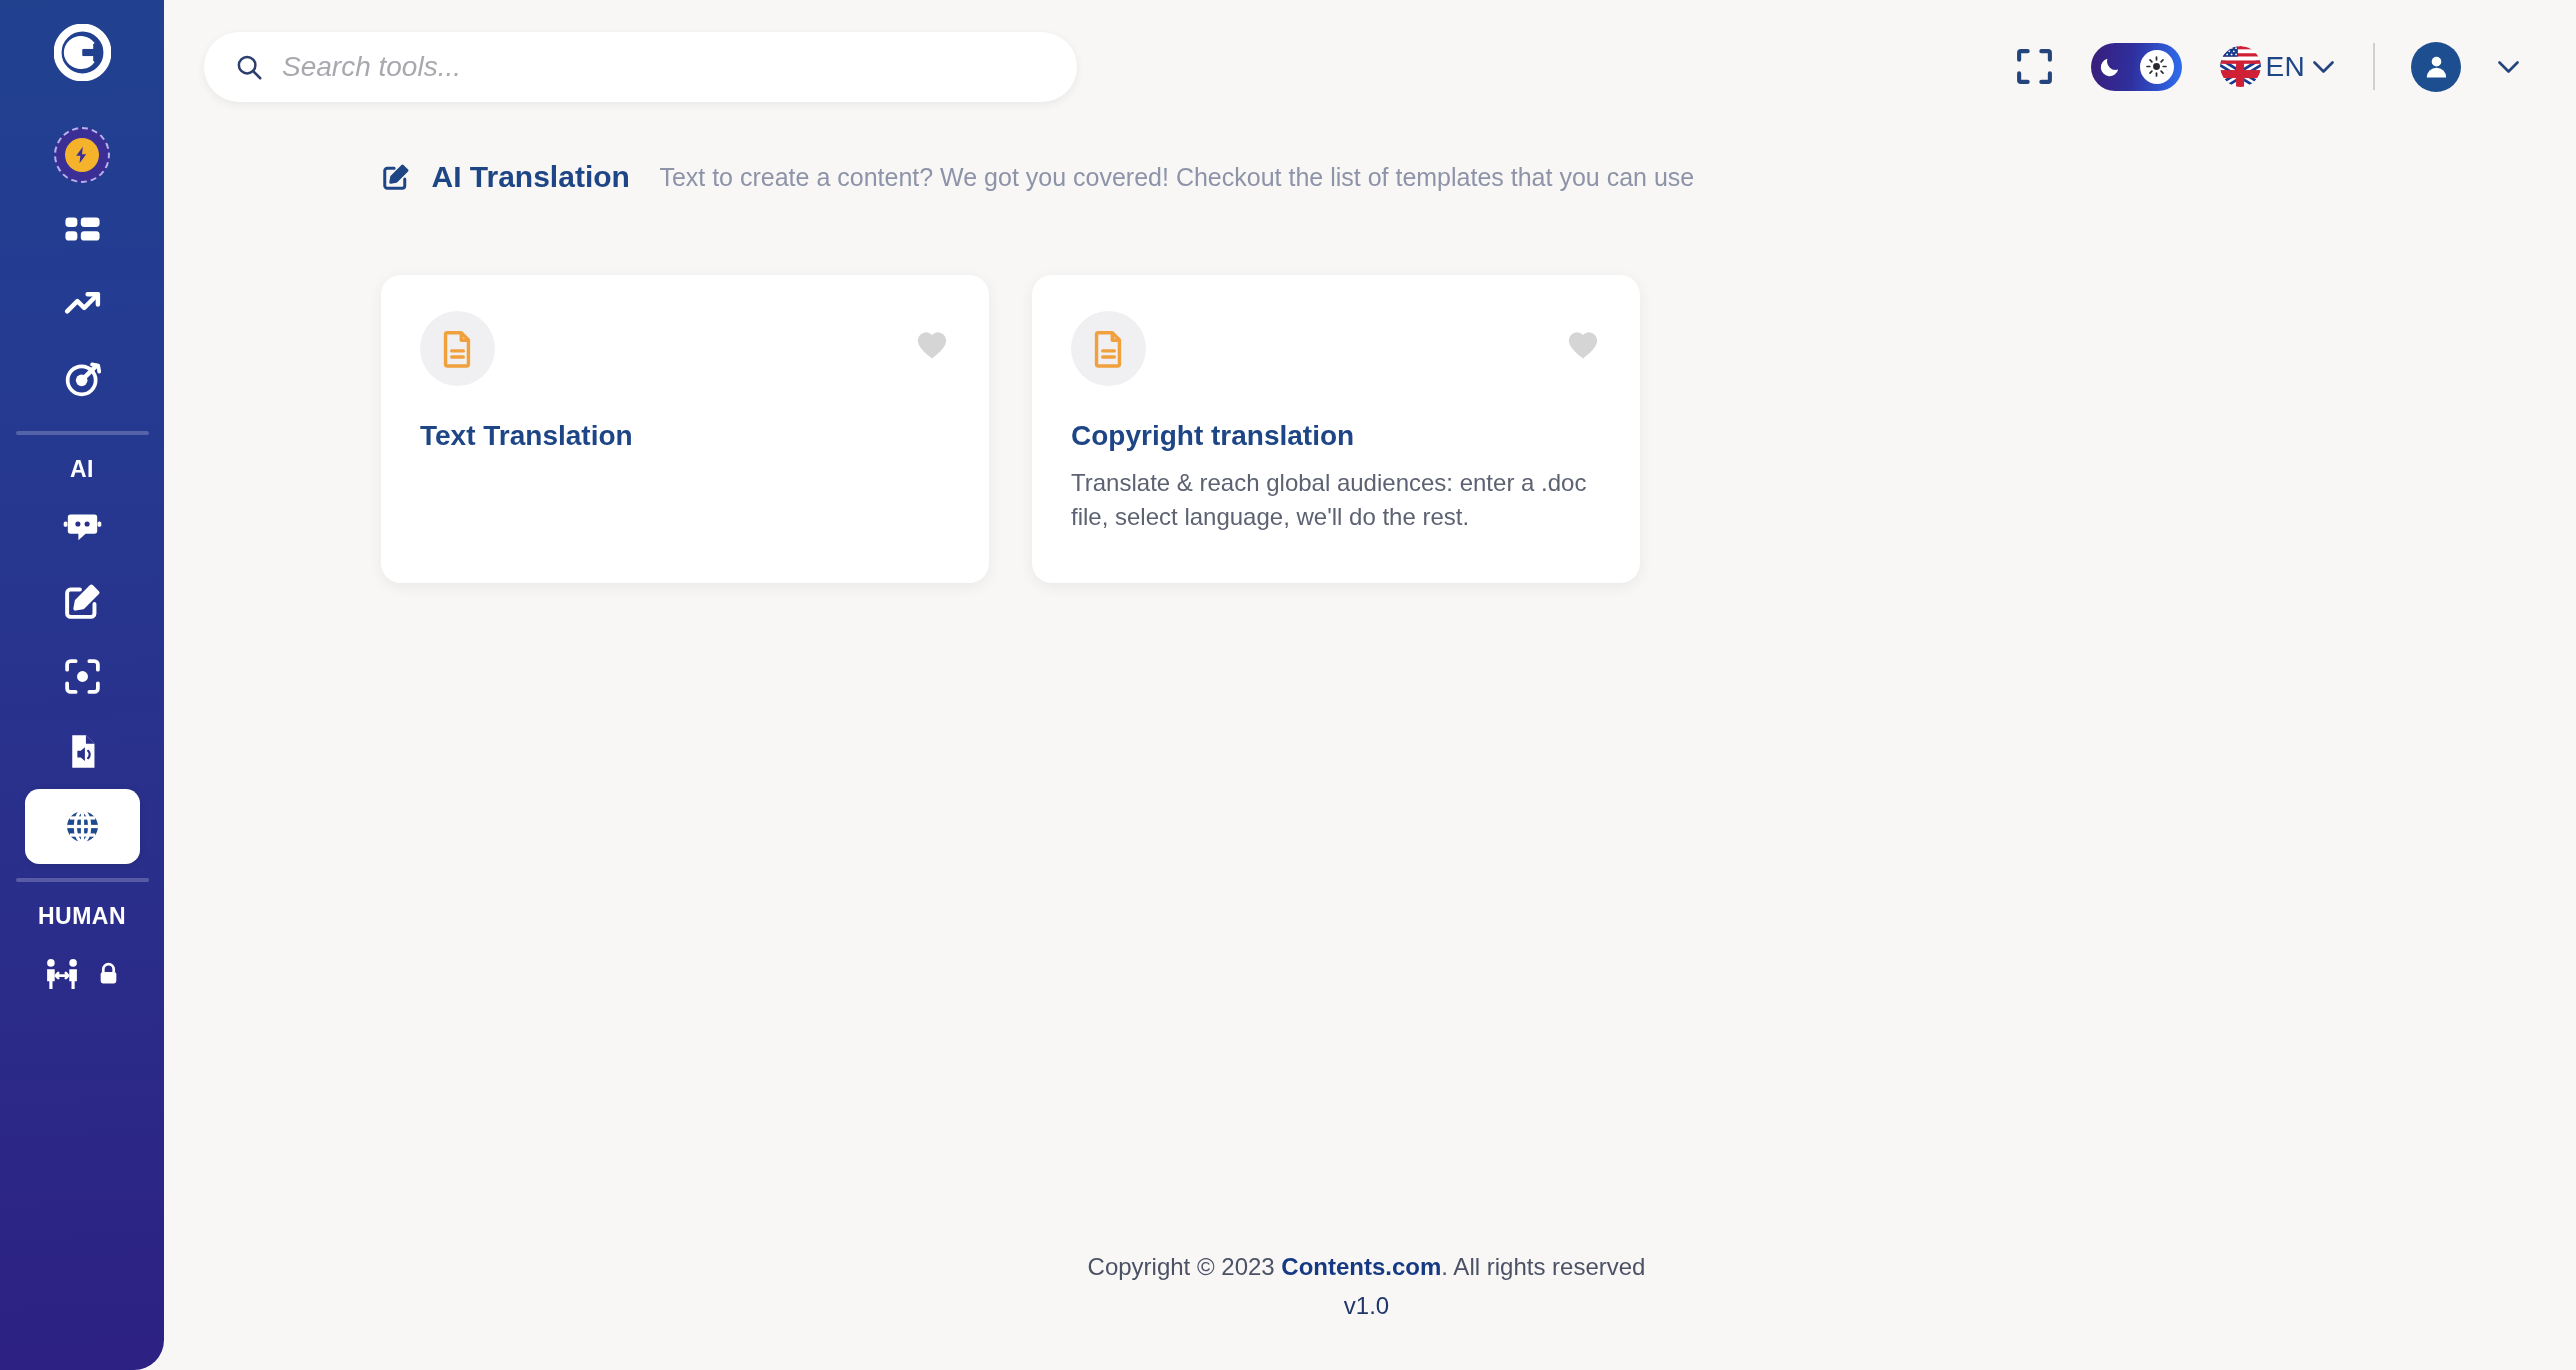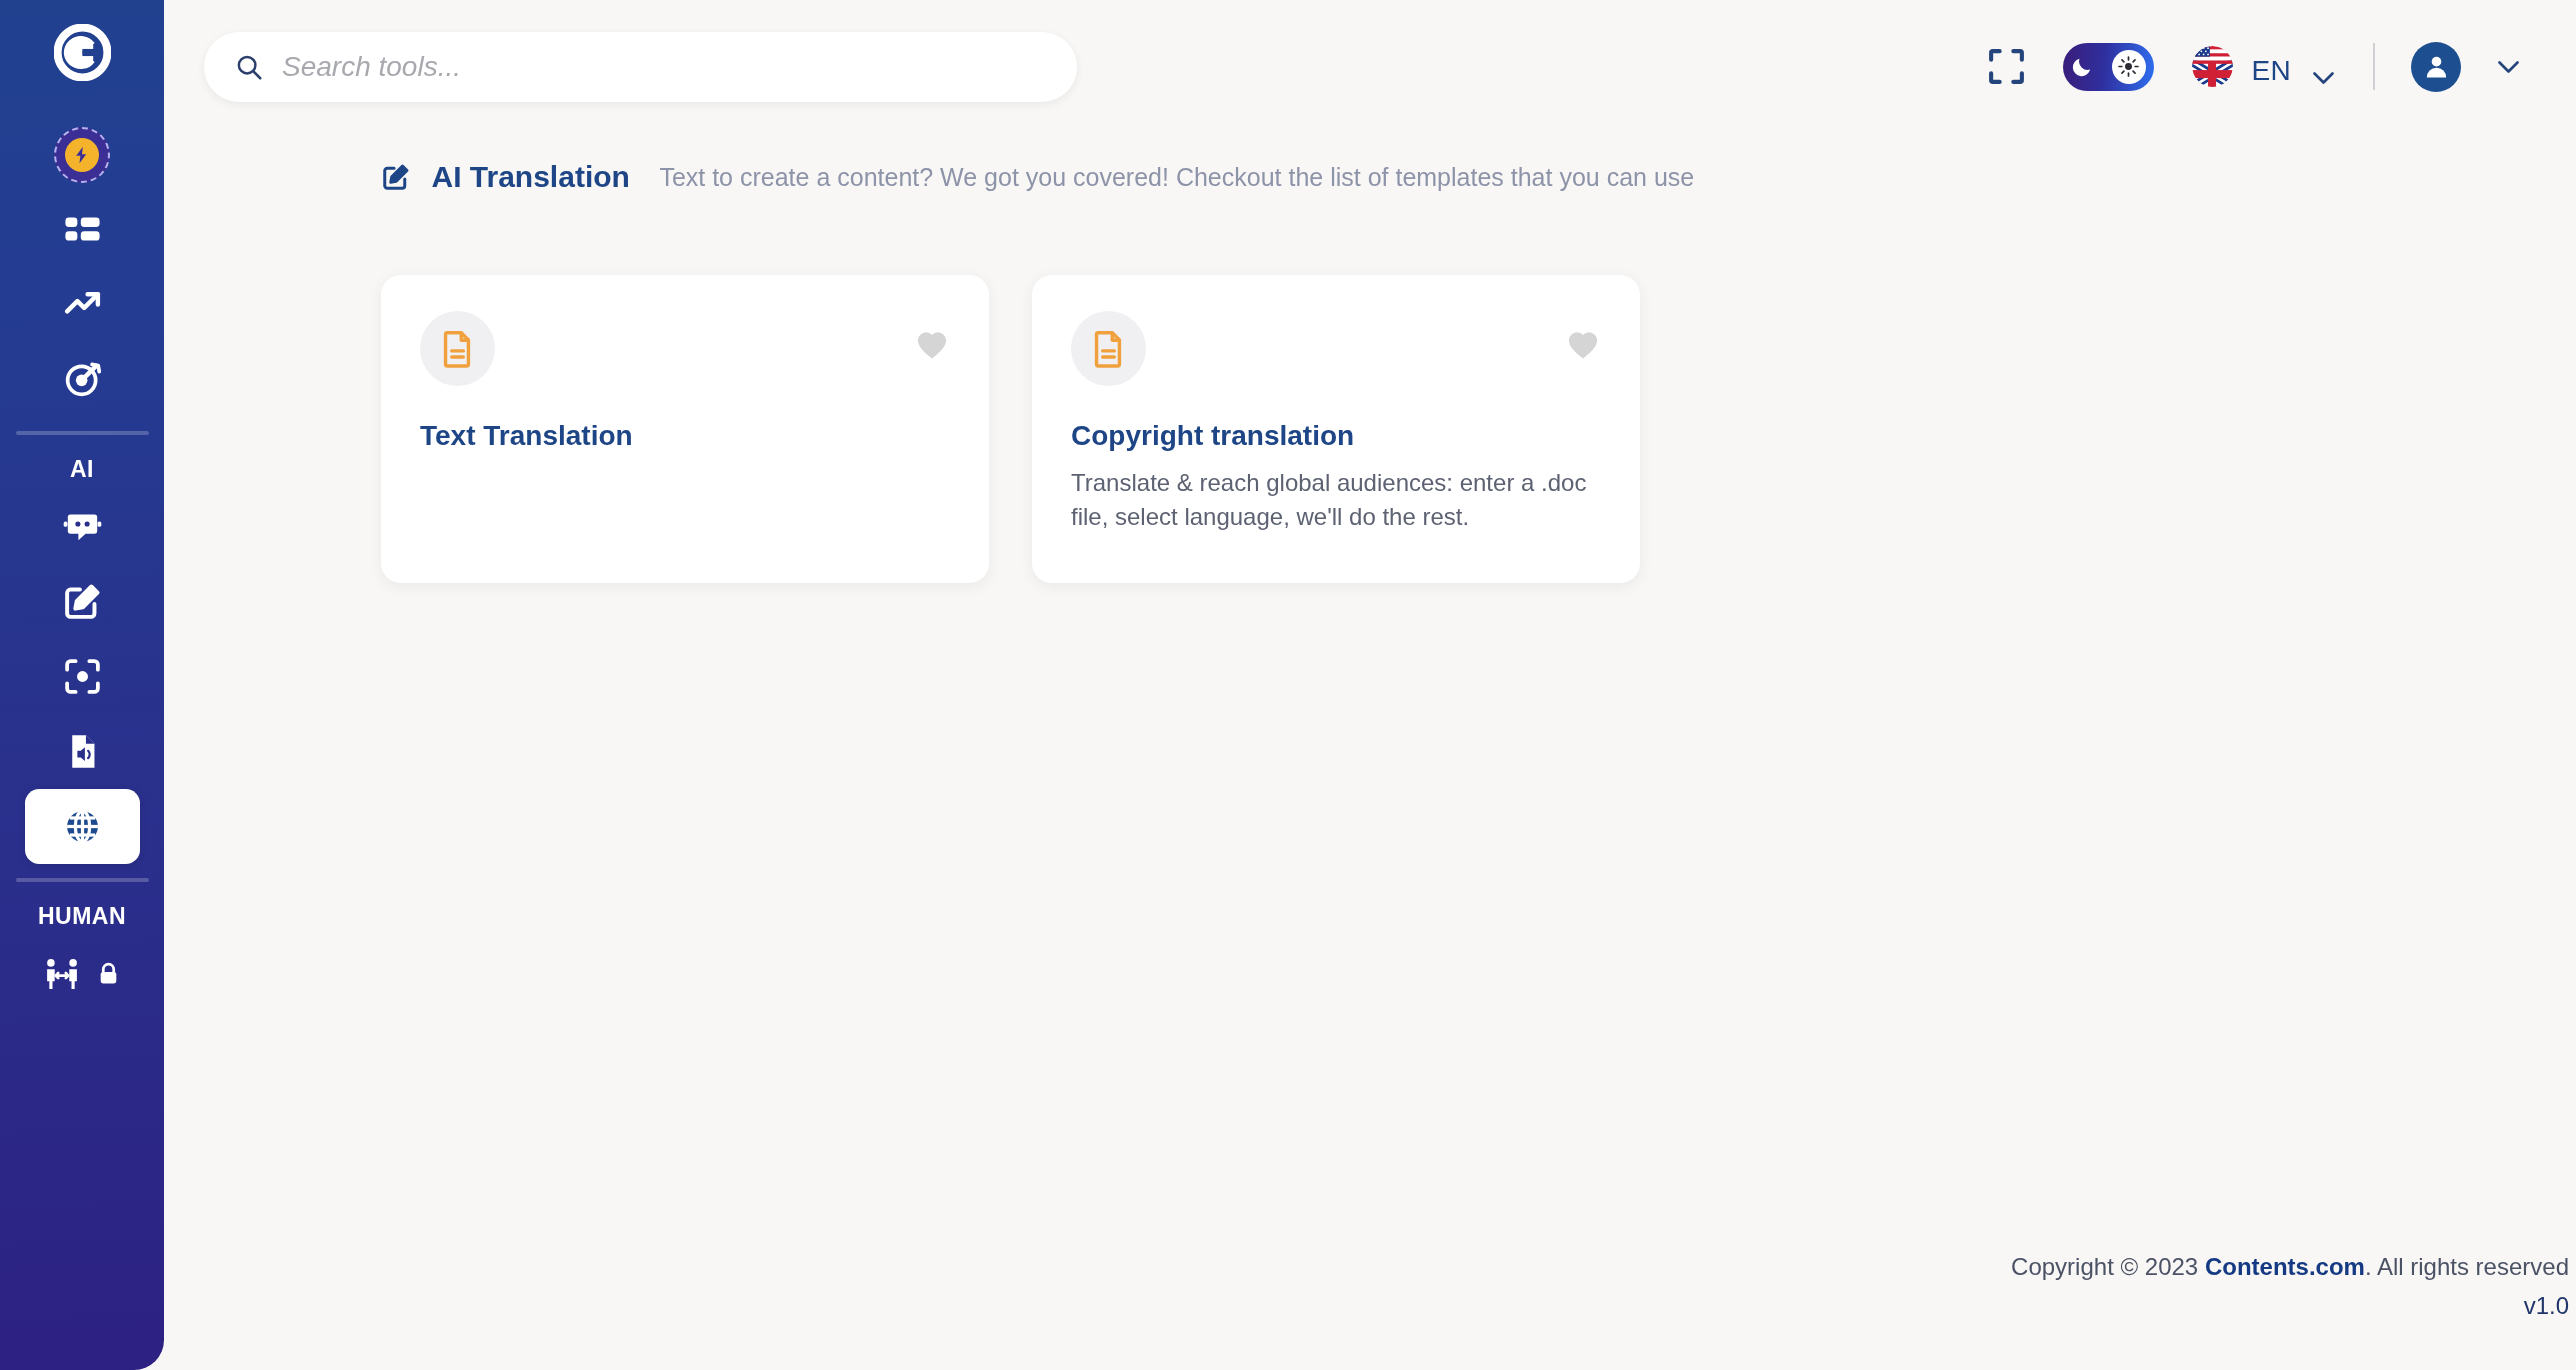--- a/index.html
+++ b/index.html
@@ -72,21 +72,21 @@
   .fullscreen-btn { width: 41px; height:41px; margin-right: 36px; }
   .theme-toggle {
     width: 91px; height: 48px; border-radius: 27px;
     background: linear-gradient(95deg, #3a1d7a 0%, #2f2f9e 45%, #2f6ff0 100%);
     display:flex; align-items:center; justify-content:space-between;
     padding: 0 8px; cursor:pointer; margin-right: 38px;
   }
   .toggle-moon { width: 23px; height: 23px; }
   .toggle-knob { width: 34px; height:34px; border-radius:50%; background:#fff;
      display:flex; align-items:center; justify-content:center; }
-  .lang-group { display:flex; align-items:flex-end; gap: 19px; cursor:pointer; margin-right: 36px; }
+  .lang-group { display:flex; align-items:center; gap: 5px; cursor:pointer; margin-right: 36px; }
   .flag { width: 41px; height: 41px; border-radius: 50%; overflow:hidden; position:relative; }
   .lang-code { font-size: 28px; color:#1e4585; font-weight: 400; letter-spacing:0.4px; }
   .chev { width: 27px; height: 18px; }
   .vdivider { width: 1.8px; height: 47px; background: #cfd0d4; margin-right: 36px; }
   .avatar { width: 50px; height:50px; border-radius:50%; background:#1d4e8f;
      display:flex; align-items:center; justify-content:center; cursor:pointer; margin-right: 34px; }
   .avatar svg { width: 29px; height:29px; }
 
   
   .page-head { display:flex; align-items:center; padding: 27px 0 0 217px; gap: 8px; }
@@ -107,21 +107,21 @@
     display:flex; align-items:center; justify-content:center;
   }
   .card-badge svg { width: 41px; height:41px; }
   .heart { width: 36px; height: 34px; margin-top: 16px; cursor:pointer; }
   .card-title { font-size: 28px; font-weight: 700; color:#1e4585; margin-top: 34px; }
   .card-desc { font-size: 24px; line-height: 1.42; color:#5d6272; margin-top: 14.3px; }
 
   
   .footer {
     position: absolute; left: 0; right: 7px; bottom: 50px;
-    text-align: right;
+    text-align: center;
   }
   .foot-line { font-size: 24px; color:#4c5266; }
   .foot-line b { color:#153a83; font-weight: 700; }
   .foot-ver { font-size: 24px; color:#20366b; font-weight: 400; margin-top: 10.7px; }
 </style>
 </head>
 <body>
 
 <div class="app">
 

